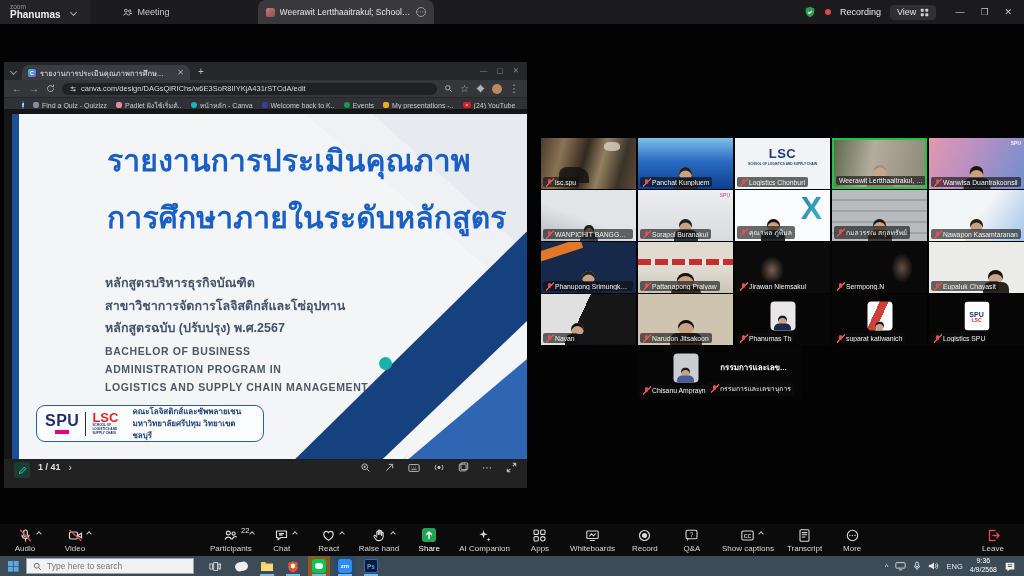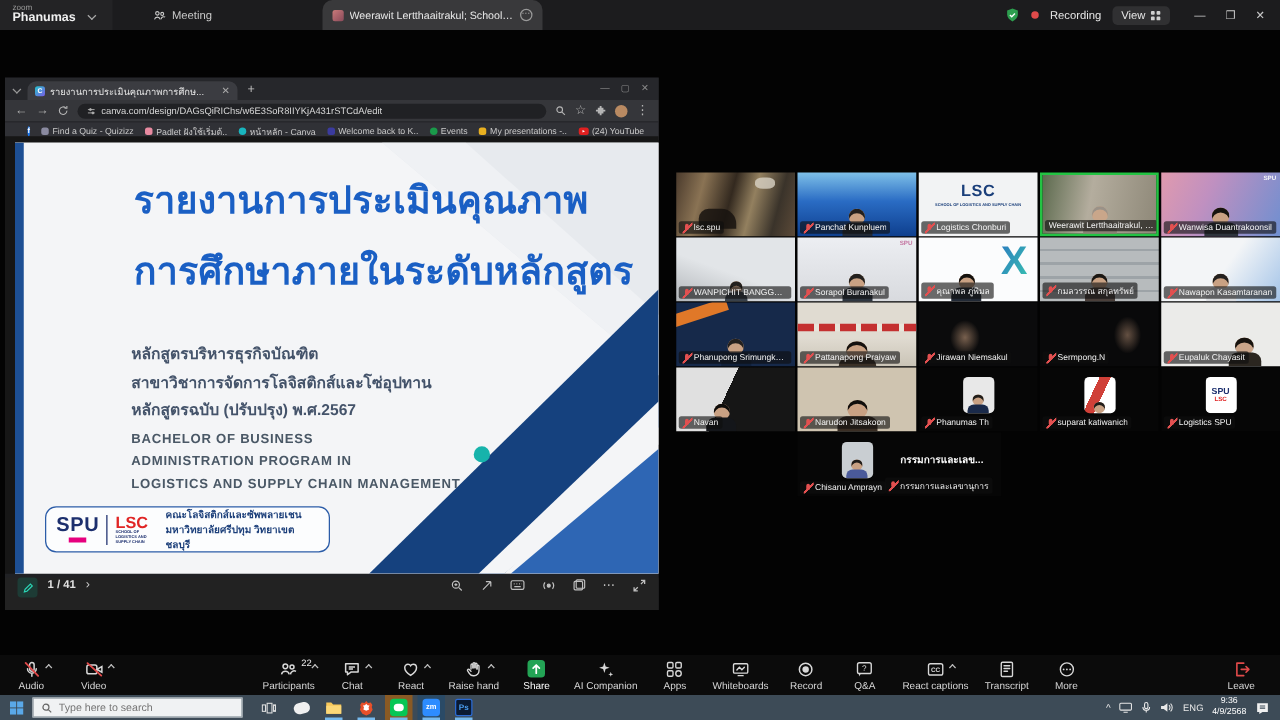--- a/index.html
+++ b/index.html
@@ -743,21 +743,21 @@
         <span>Q&amp;A</span>
       </div>
       <div class="tb-item">
         <span class="tb-ico">
             <svg width="15" height="15" viewBox="0 0 15 15" fill="none" stroke="#d8d8d8" stroke-width="1.1">
               <rect x="1.8" y="3" width="11.4" height="9" rx="1.5"></rect>
               <text x="7.5" y="9.7" font-size="5.2" fill="#d8d8d8" stroke="none" text-anchor="middle" font-weight="bold" font-family="Liberation Sans, sans-serif">CC</text>
             </svg>
             <span class="tb-caret"></span>
           </span>
-        <span>React captions</span>
+        <span>Show captions</span>
       </div>
       <div class="tb-item">
         <span class="tb-ico">
             <svg width="15" height="15" viewBox="0 0 15 15" fill="none" stroke="#d8d8d8" stroke-width="1.1" stroke-linecap="round">
               <rect x="3" y="1.8" width="9" height="11.4" rx="1"></rect>
               <path d="M5.2 4.6h4.6M5.2 6.8h4.6M5.2 9h2.8"></path>
             </svg>
           </span>
         <span>Transcript</span>
       </div>

